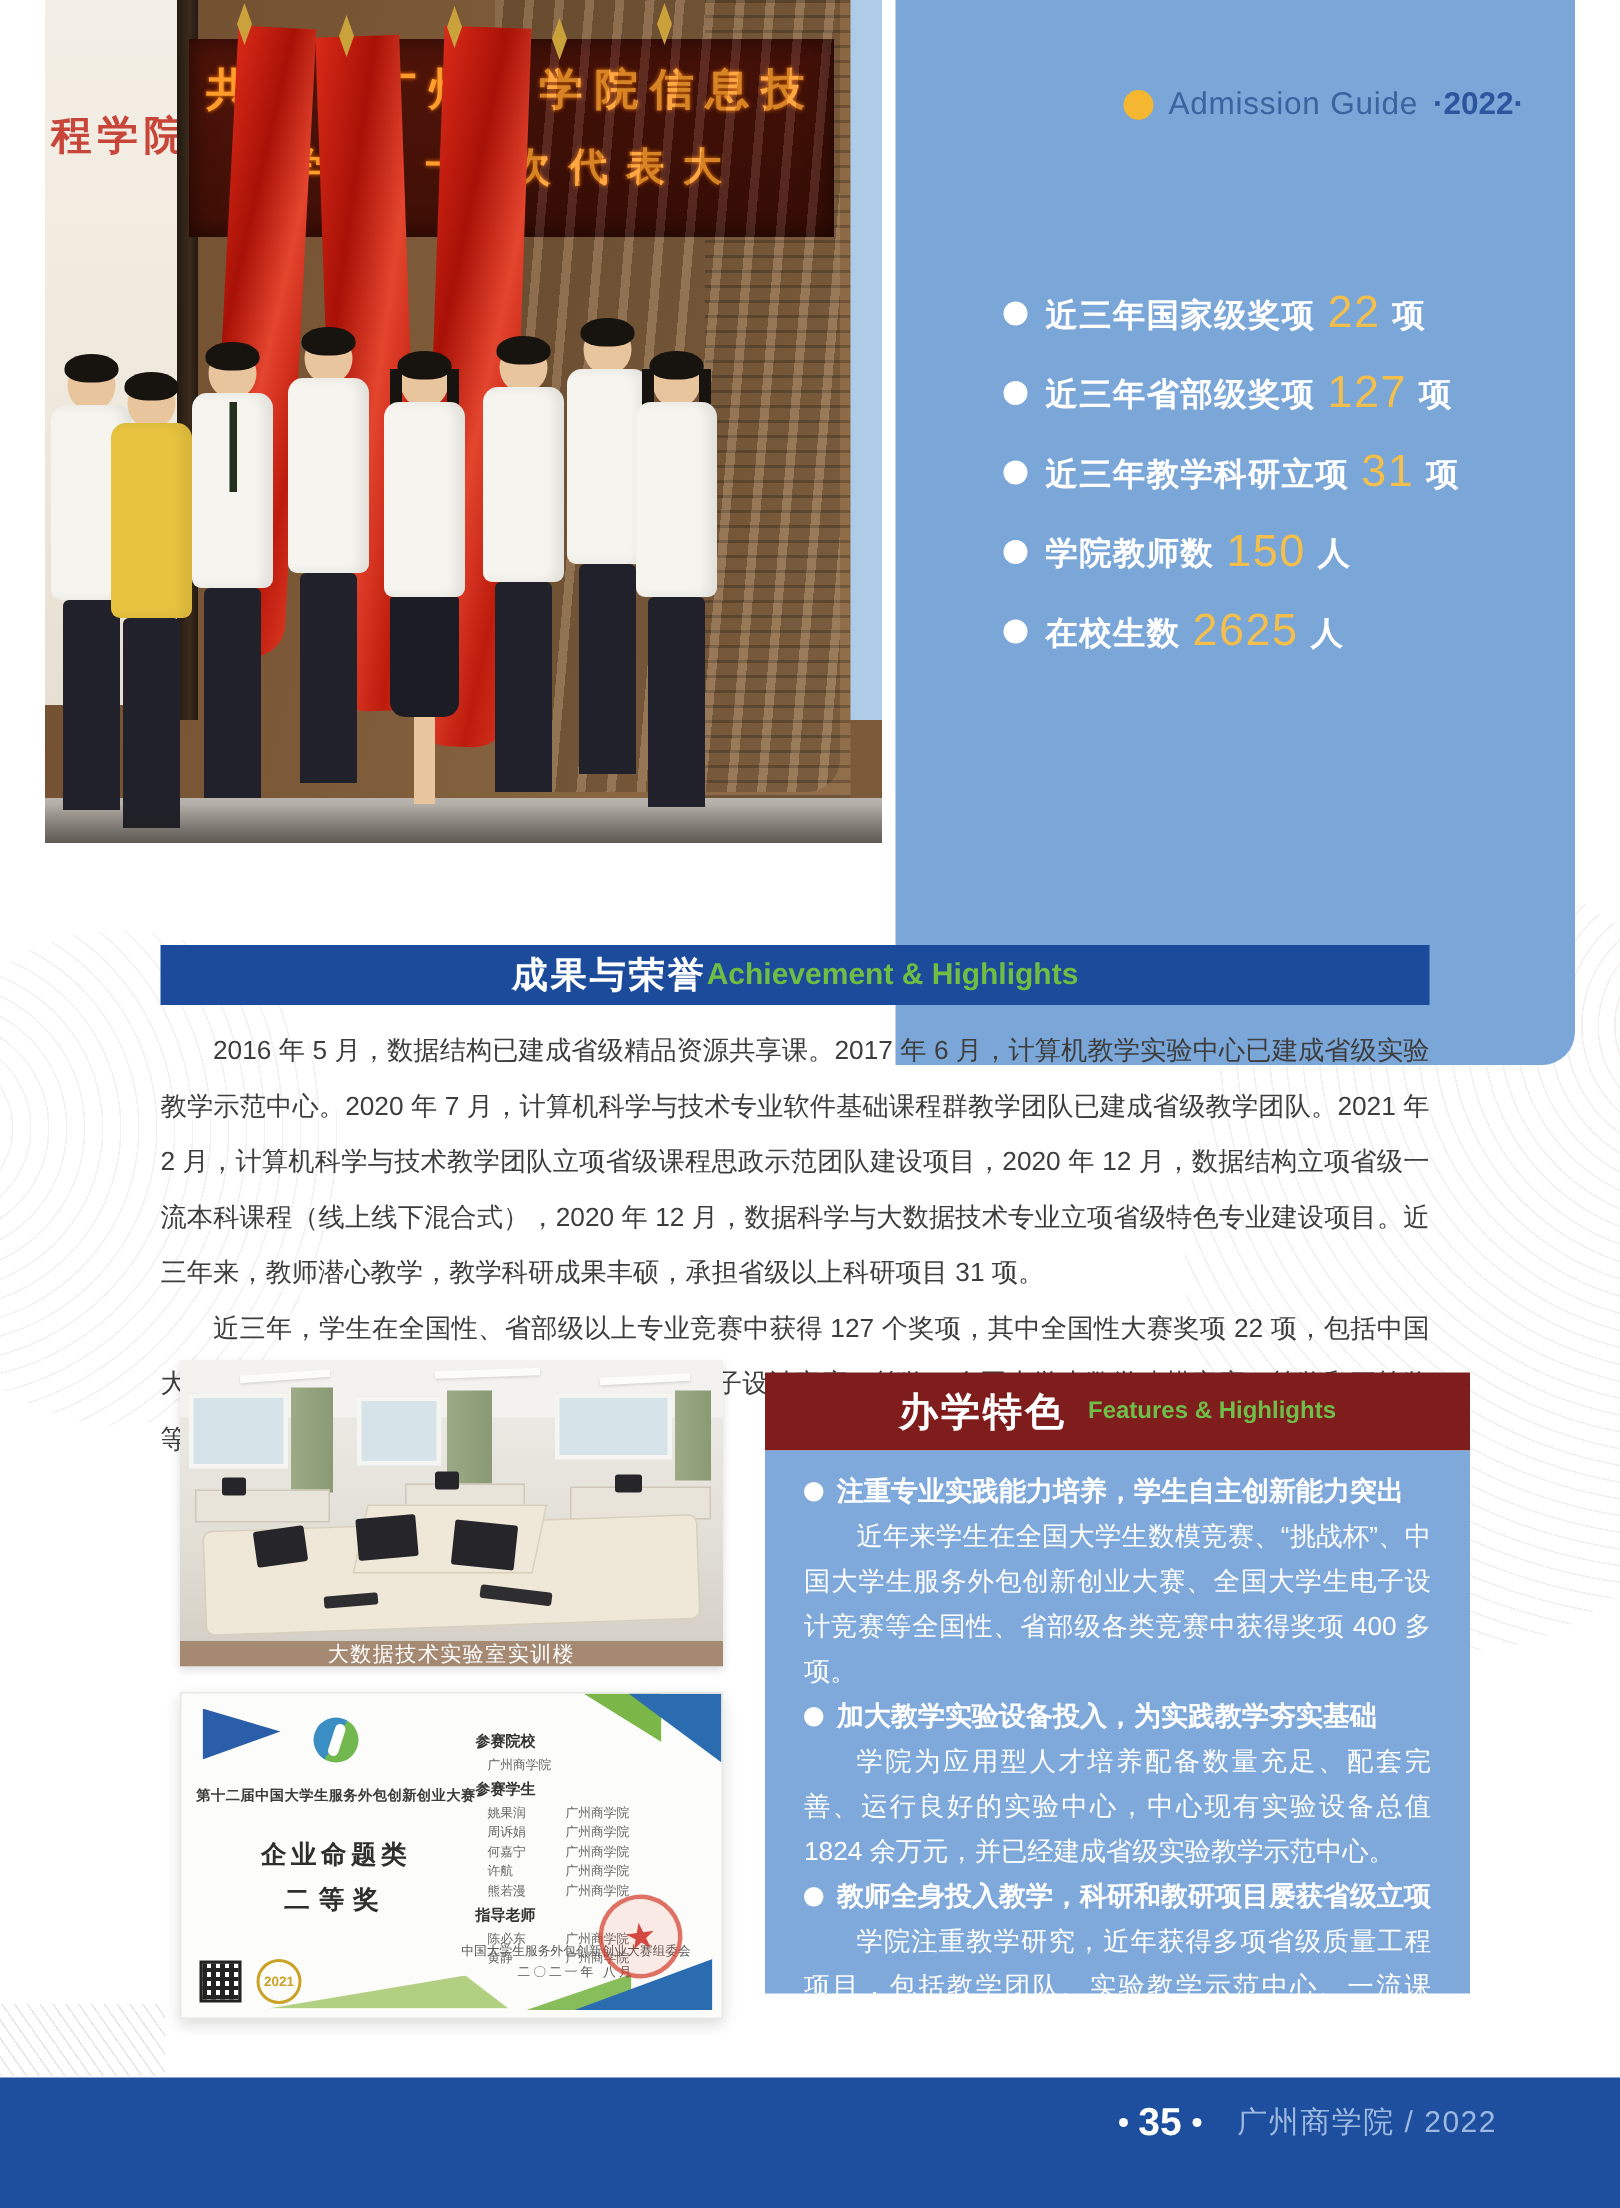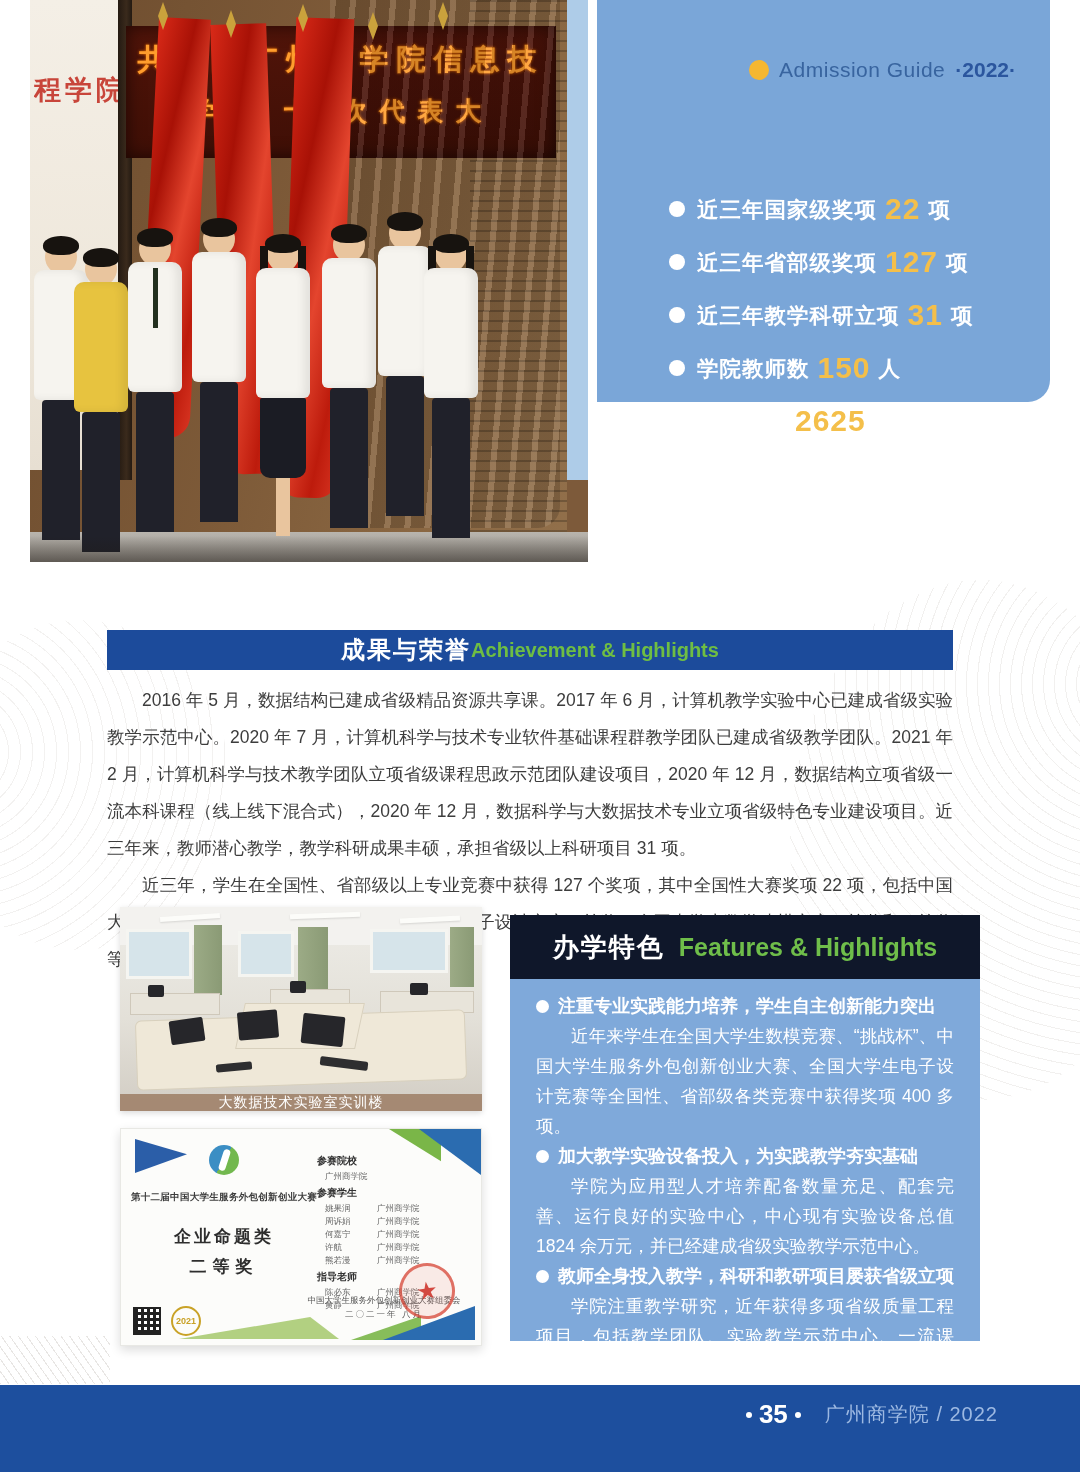--- a/index.html
+++ b/index.html
@@ -54,31 +54,31 @@
     background:transparent;border-left:8px solid #17130f;border-right:8px solid #17130f;border-radius:0 0 10px 10px;}
   .torso{width:54px;height:130px;margin:-4px auto 0;background:#f6f4ef;border-radius:10px 10px 6px 6px;
     position:relative;box-shadow:inset -6px 0 8px rgba(0,0,0,0.08);}
   .fig.yellow .torso{background:#e7c33f;}
   .fig.tie .torso::after{content:"";position:absolute;left:25px;top:6px;width:5px;height:60px;background:#23301f;}
   .legs{width:38px;height:140px;margin:0 auto;background:#20212a;border-radius:4px 4px 0 0;}
   .fig.skirt .legs{width:46px;height:80px;background:#1b1c24;border-radius:2px 2px 10px 10px;}
   .fig.skirt::after{content:"";display:block;width:14px;height:58px;margin:0 auto;background:#e9c59e;}
 
   
-  .hero-panel{position:absolute;left:597px;top:0;width:453px;height:402px;background:#7aa6d8;
+  .hero-panel{position:absolute;left:597px;top:0;width:453px;height:710px;background:#7aa6d8;
     border-radius:0 0 22px 0;}
   .ag-header{position:absolute;top:58px;right:34px;display:flex;align-items:center;gap:10px;}
   .ag-dot{width:20px;height:20px;border-radius:50%;background:#f5b731;}
   .ag-label{font-size:21px;color:#38649f;letter-spacing:0.5px;}
   .ag-year{font-size:21px;color:#2b569e;font-weight:700;}
   .stats{position:absolute;left:72px;top:192px;display:flex;flex-direction:column;gap:19px;}
   .stat-row{display:flex;align-items:center;}
   .stat-bullet{width:16px;height:16px;border-radius:50%;background:#ffffff;margin-right:12px;flex:0 0 auto;}
   .stat-label{font-size:21.5px;color:#ffffff;font-weight:600;letter-spacing:1px;}
-  .stat-value{font-size:30px;color:#f4bf4a;font-weight:700;padding:0 8px;letter-spacing:1px;}
+  .stat-value{font-size:30px;color:#f4bf4a;font-weight:400;padding:0 8px;letter-spacing:1px;}
   .stat-unit{font-size:21.5px;color:#ffffff;font-weight:600;}
 
   
   .section-bar{position:absolute;display:flex;align-items:center;justify-content:center;gap:0;
     background:#1c4b9b;}
   .achv-bar{left:107px;top:630px;width:846px;height:40px;}
   .bar-zh{color:#ffffff;font-size:24px;font-weight:700;letter-spacing:2px;}
   .bar-en{color:#6fbe43;font-size:20px;font-weight:700;}
   .achv-text{position:absolute;left:107px;top:682px;width:846px;color:#3d3d3d;
     font-size:17.5px;line-height:37px;text-align:justify;}
@@ -129,23 +129,23 @@
     border:3px solid rgba(212,60,44,0.7);background:rgba(230,80,60,0.10);display:flex;align-items:center;justify-content:center;
     color:rgba(205,45,35,0.85);font-size:24px;transform:rotate(-8deg);z-index:3;}
   .cert-qr{position:absolute;left:12px;bottom:10px;width:28px;height:28px;border:2px solid #222;
     background-image:repeating-linear-gradient(0deg,#222 0 3px,transparent 3px 6px),
                      repeating-linear-gradient(90deg,#222 0 3px,#fff 3px 6px);}
   .cert-badge{position:absolute;left:50px;bottom:9px;width:30px;height:30px;border-radius:50%;
     border:2px solid #c9a227;color:#c9a227;font-size:9px;font-weight:800;display:flex;align-items:center;justify-content:center;}
 
   
   .features{position:absolute;left:510px;top:915px;width:470px;height:422px;}
-  .feat-header{height:64px;background:#0f172a;display:flex;align-items:center;justify-content:center;gap:14px;text-align:center;}
+  .feat-header{height:52px;background:#7f1d1d;display:flex;align-items:center;justify-content:center;gap:14px;text-align:center;}
   .feat-zh{color:#fff;font-size:26px;font-weight:800;letter-spacing:2px;}
-  .feat-en{color:#6fbe4a;font-size:25px;font-weight:700;}
+  .feat-en{color:#6fbe4a;font-size:16px;font-weight:700;}
   .feat-body{height:362px;background:#7fa9da;padding:12px 26px 10px;color:#ffffff;}
   .feat-head-line{font-size:18px;font-weight:800;line-height:30px;display:flex;align-items:center;}
   .bullet{flex:0 0 auto;width:13px;height:13px;border-radius:50%;background:#ffffff;margin-right:9px;}
   .feat-para{margin:0;font-size:17.5px;line-height:30px;text-indent:2em;text-align:justify;font-weight:500;}
 
   
   .footer{position:absolute;left:0;top:1385px;width:1080px;height:87px;background:#1d4f9e;}
   .footer-inner{position:absolute;right:82px;top:14px;display:flex;align-items:center;gap:24px;}
   .pg-wrap{display:flex;align-items:center;gap:7px;}
   .pg-dot{width:6px;height:6px;border-radius:50%;background:#ffffff;}

